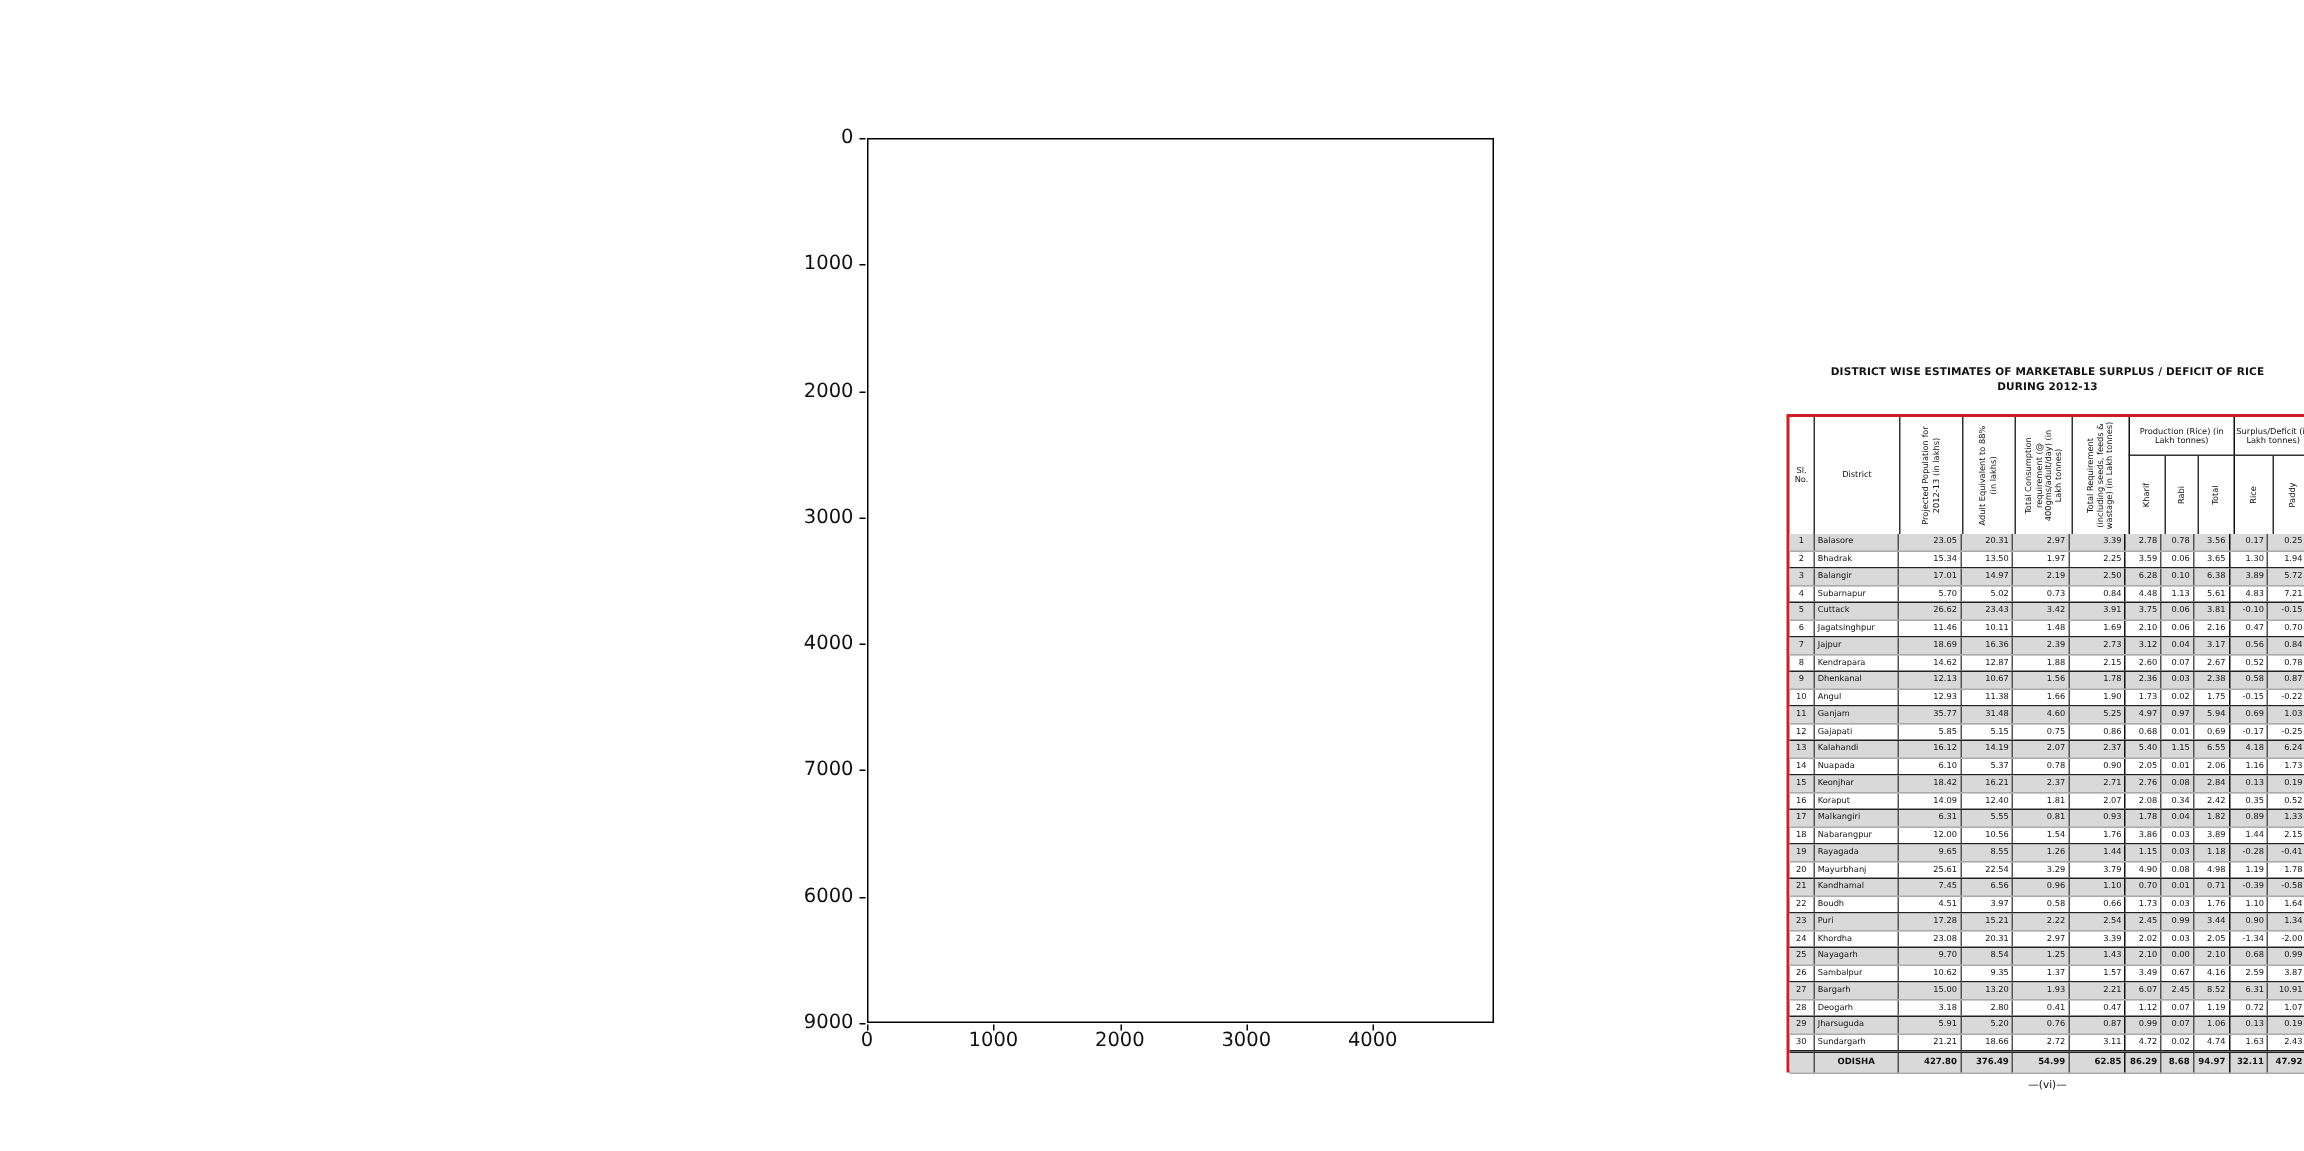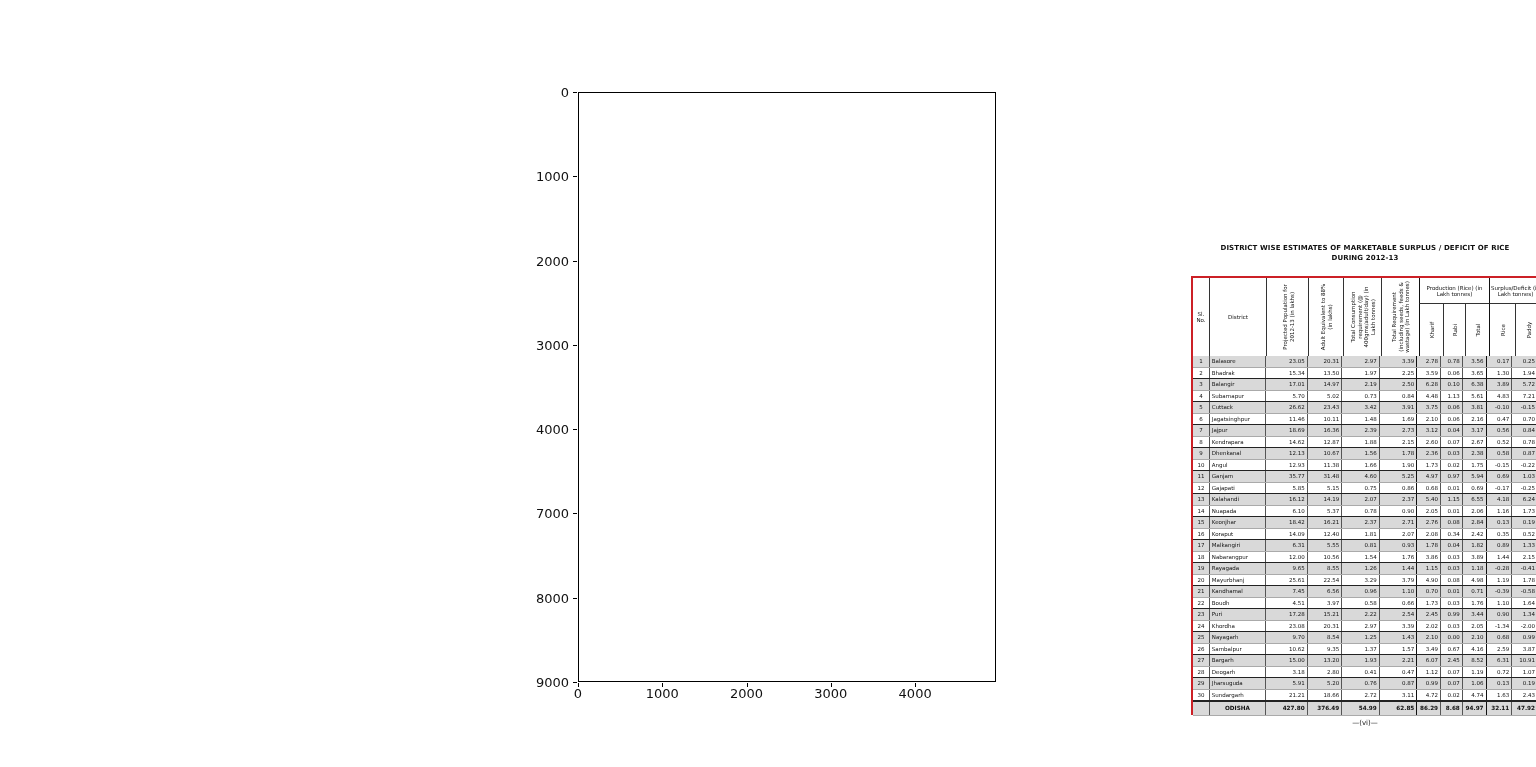--- a/index.html
+++ b/index.html
@@ -547,21 +547,21 @@
       <div class="ytick-label" style="left: 509px; top: 176.286px;">1000</div>
       <div class="tickmark tick-y" style="left: 573px; top: 176.286px;"></div>
       <div class="ytick-label" style="left: 509px; top: 260.571px;">2000</div>
       <div class="tickmark tick-y" style="left: 573px; top: 260.571px;"></div>
       <div class="ytick-label" style="left: 509px; top: 344.857px;">3000</div>
       <div class="tickmark tick-y" style="left: 573px; top: 344.857px;"></div>
       <div class="ytick-label" style="left: 509px; top: 429.143px;">4000</div>
       <div class="tickmark tick-y" style="left: 573px; top: 429.143px;"></div>
       <div class="ytick-label" style="left: 509px; top: 513.428px;">7000</div>
       <div class="tickmark tick-y" style="left: 573px; top: 513.428px;"></div>
-      <div class="ytick-label" style="left: 509px; top: 597.714px;">8000</div>
+      <div class="ytick-label" style="left: 509px; top: 597.714px;">6000</div>
       <div class="tickmark tick-y" style="left: 573px; top: 597.714px;"></div>
       <div class="ytick-label" style="left: 509px; top: 682px;">9000</div>
       <div class="tickmark tick-y" style="left: 573px; top: 682px;"></div>
       <div class="xtick-label" style="left: 578px; top: 686px;">0</div>
       <div class="tickmark tick-x" style="left: 578px; top: 683px;"></div>
       <div class="xtick-label" style="left: 662.286px; top: 686px;">1000</div>
       <div class="tickmark tick-x" style="left: 662.286px; top: 683px;"></div>
       <div class="xtick-label" style="left: 746.571px; top: 686px;">2000</div>
       <div class="tickmark tick-x" style="left: 746.571px; top: 683px;"></div>
       <div class="xtick-label" style="left: 830.857px; top: 686px;">3000</div>

